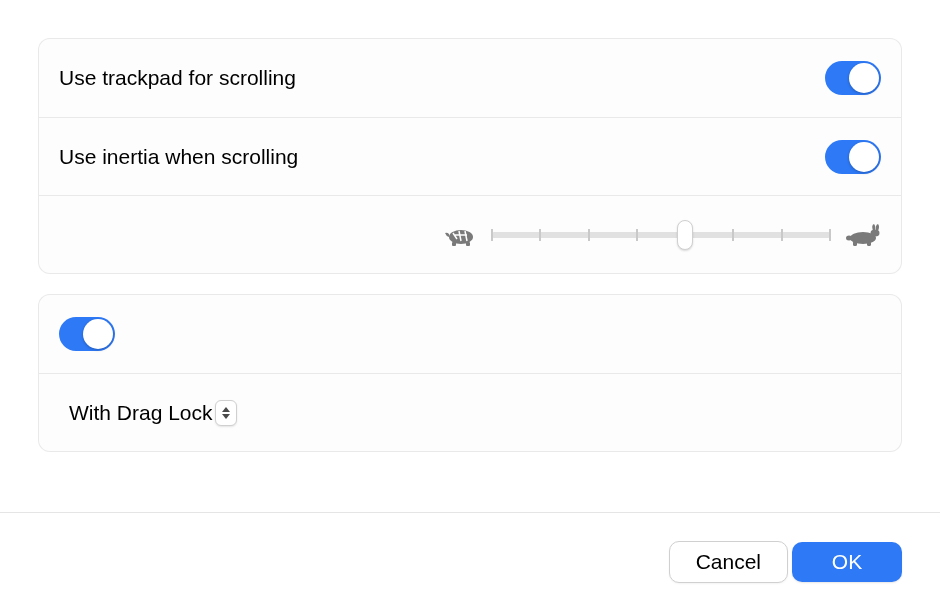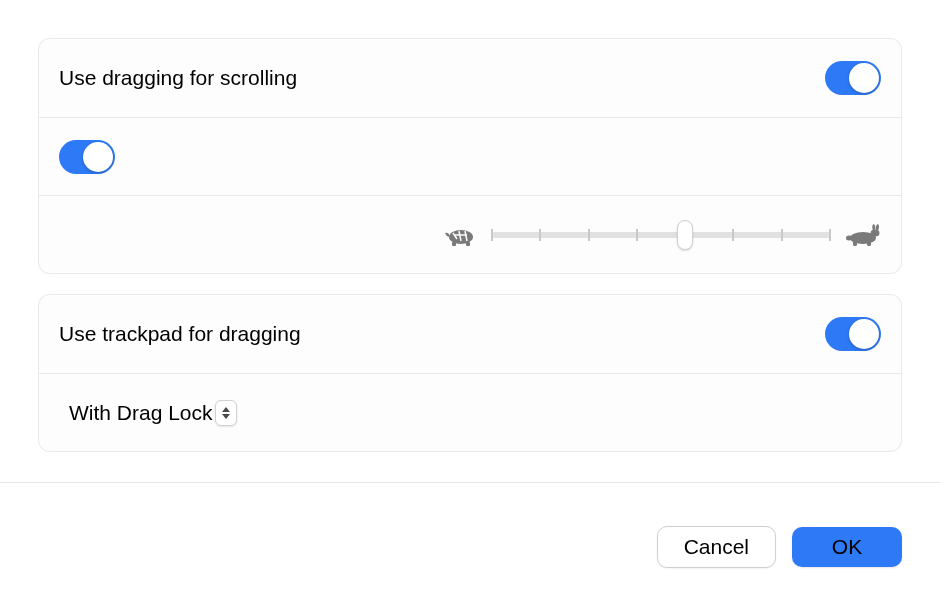--- a/index.html
+++ b/index.html
@@ -139,64 +139,65 @@
       box-shadow: 0 1px 2px rgba(0,0,0,0.1);
       color: #4a4a4a;
     }
     .stepper svg { display: block; }
     
     .footer {
       position: absolute;
       bottom: 0;
       left: 0;
       right: 0;
-      height: 128px;
+      height: 98px;
       border-top: 1px solid rgba(0,0,0,0.10);
       display: flex;
       align-items: center;
       justify-content: flex-end;
       padding: 0 38px;
-      gap: 16px;
+      gap: 4px;
       background: #ffffff;
     }
     .btn {
       font-size: 21px;
       padding: 8px 26px;
       border-radius: 10px;
       cursor: pointer;
       border: none;
       min-width: 110px;
       text-align: center;
     }
     .btn-secondary {
       background: #ffffff;
       color: #000;
       border: 1px solid #d0d0d0;
       box-shadow: 0 1px 2px rgba(0,0,0,0.05);
     }
     .btn-primary {
       background: #2e79f6;
-      color: #000000;
+      color: #ffffff;
       box-shadow: 0 1px 2px rgba(0,0,0,0.1);
     }
   </style>
 </head>
 <body>
 
 <div class="content">
   <div class="group">
 
     <div class="row">
-      <span class="label">Use dragging for scrolling</span>
+      <span class="label">Use trackpad for scrolling</span>
       <div class="toggle on">
         <div class="knob"></div>
       </div>
     </div>
 
     <div class="row">
+      <span class="label">Use inertia when scrolling</span>
       <div class="toggle on">
         <div class="knob"></div>
       </div>
     </div>
 
     <div class="row">
       <div class="slider-area">
         <span class="icon">
           <svg width="36" height="24" viewBox="0 0 36 24" fill="currentColor">
             <ellipse cx="18" cy="14" rx="12" ry="7"></ellipse>
@@ -232,21 +233,20 @@
           </svg>
         </span>
       </div>
     </div>
 
   </div>
 
   <div class="group">
 
     <div class="row">
-      <span class="label">Use trackpad for dragging</span>
       <div class="toggle on">
         <div class="knob"></div>
       </div>
     </div>
 
     <div class="row">
       <div class="select">
         <span>With Drag Lock</span>
         <span class="stepper">
           <svg width="10" height="6" viewBox="0 0 10 6" fill="currentColor">

